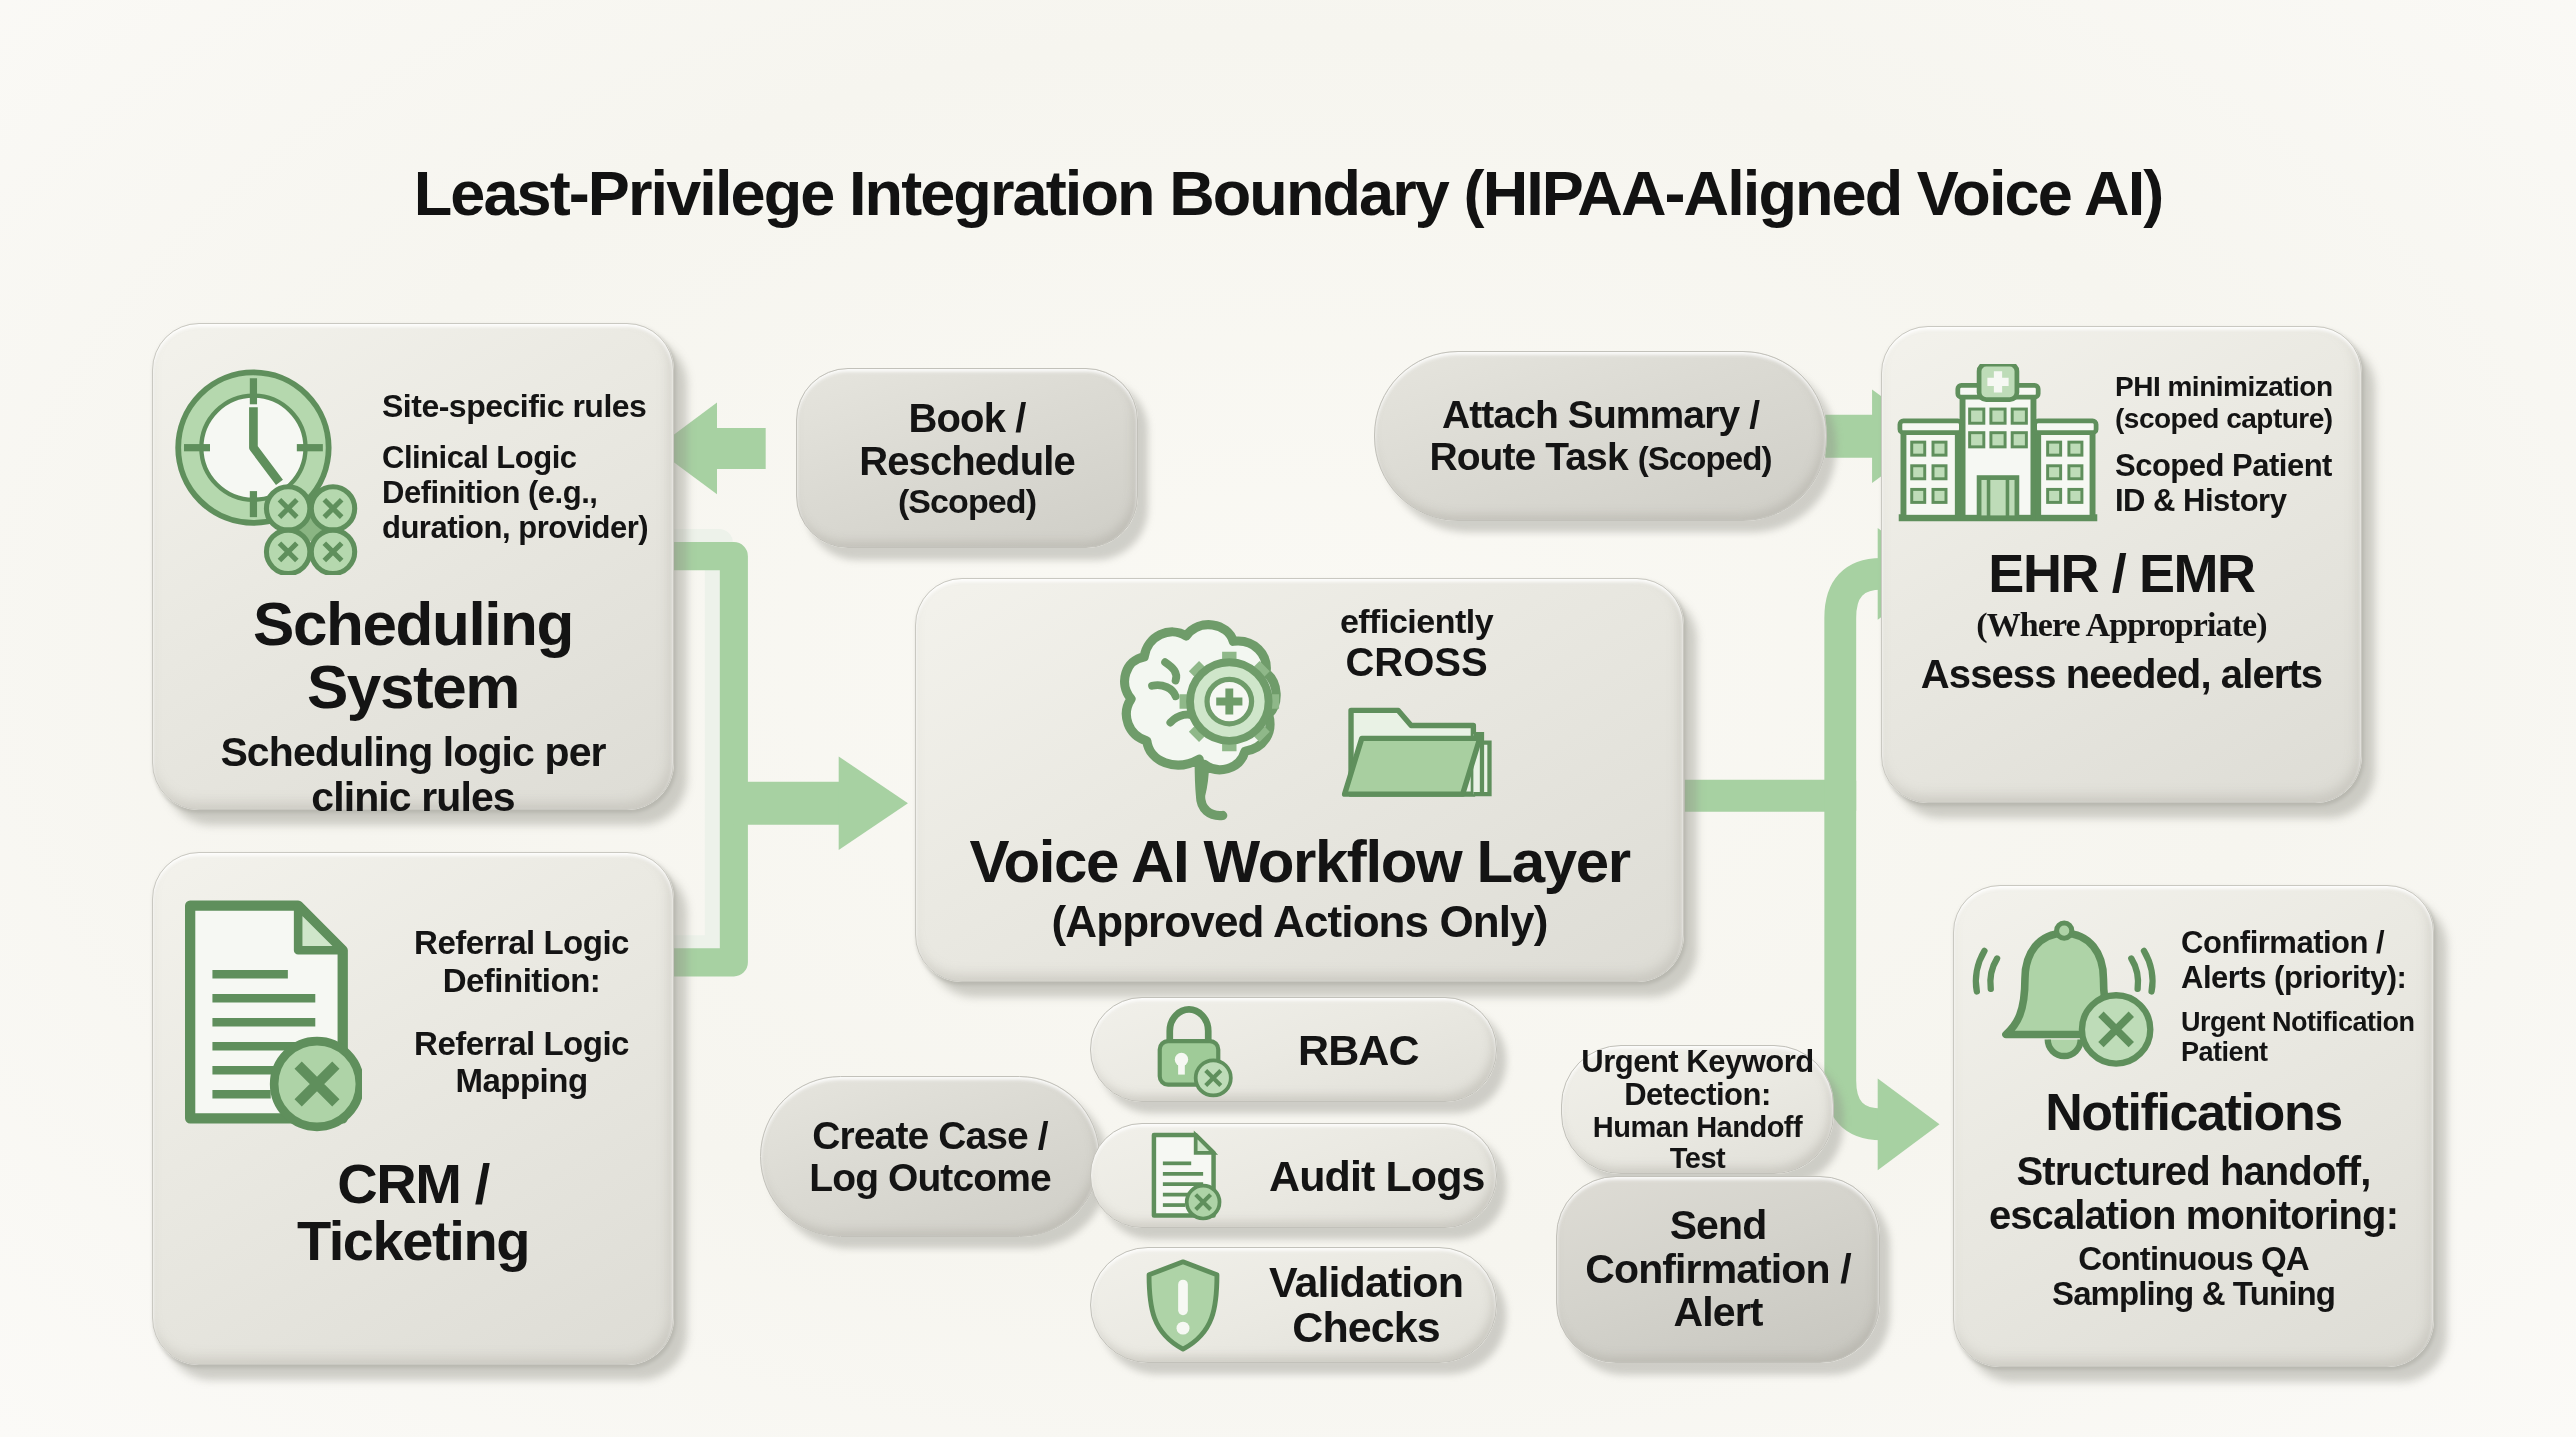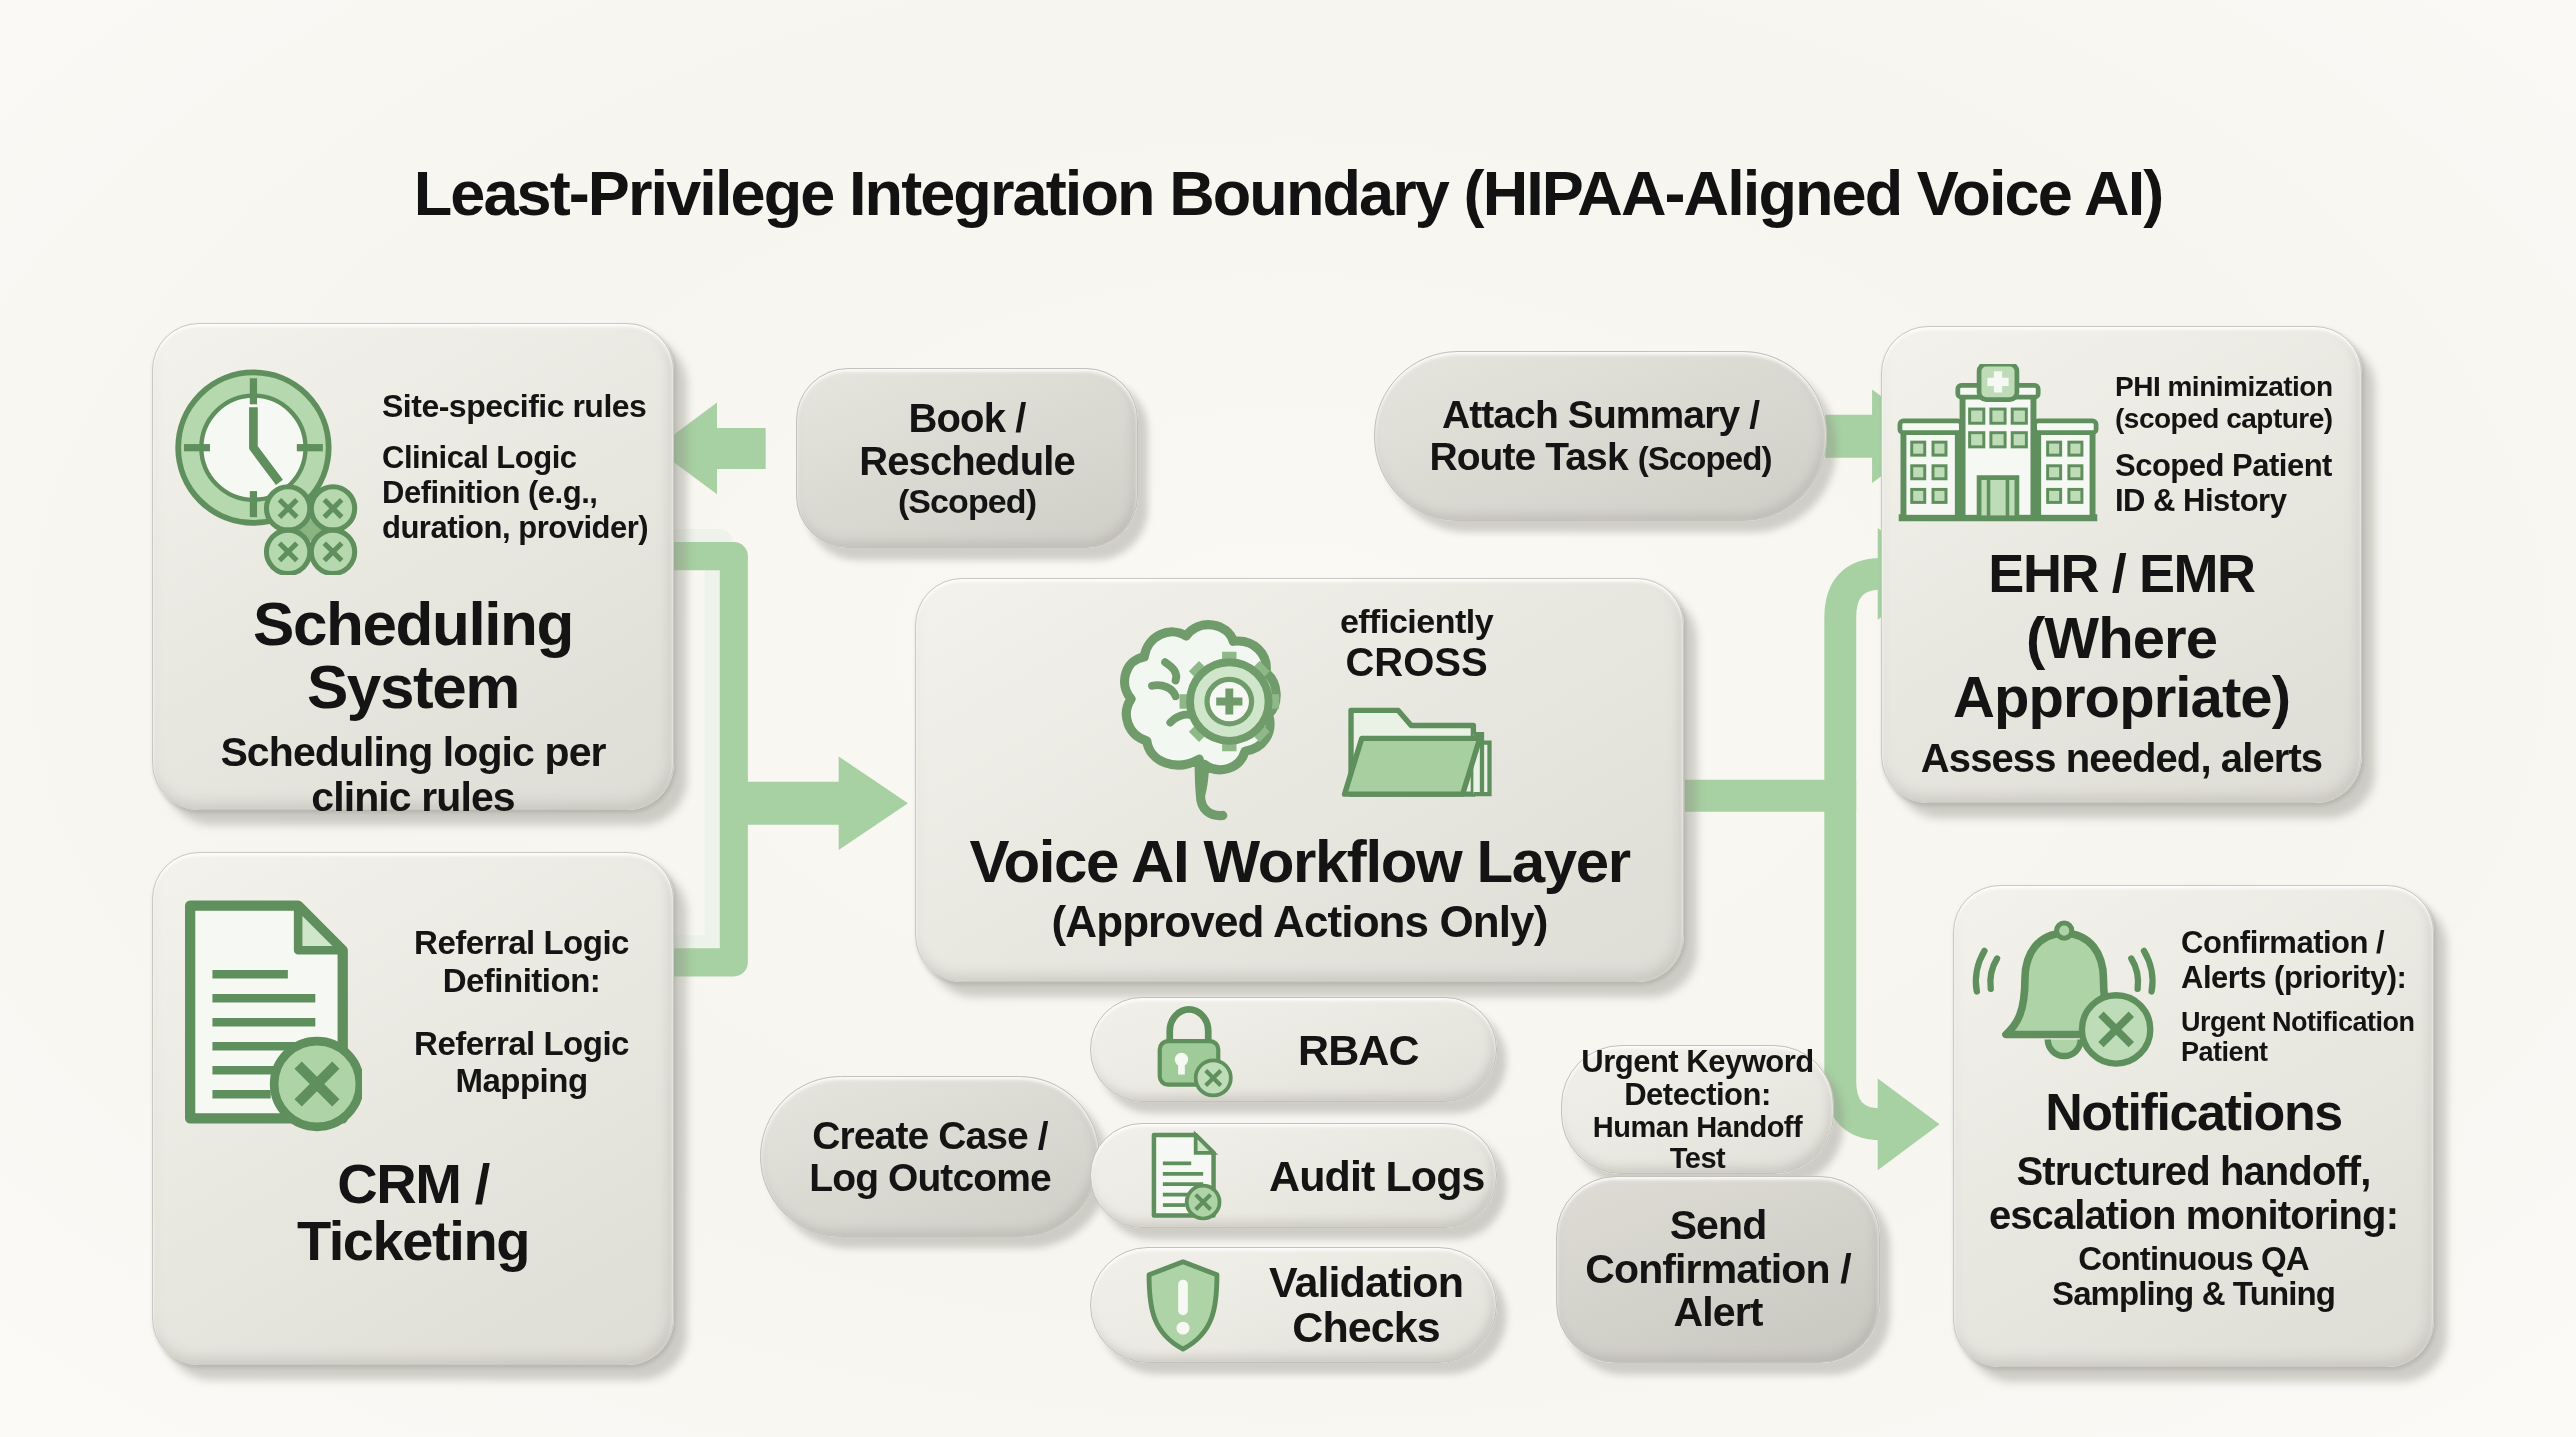--- a/index.html
+++ b/index.html
@@ -206,21 +206,21 @@
           <rect x="130" y="106" width="11" height="11"></rect>
             <rect x="148" y="106" width="11" height="11"></rect>
         </g>
       </svg>
       <div class="notes" style="width:234px; gap:13px;">
         <div class="note small" style="font-size:28px;">PHI minimization (scoped capture)</div>
         <div class="note small" style="font-size:31px;">Scoped Patient ID &amp; History</div>
       </div>
     </div>
     <div class="heading" style="font-size:54px; margin-top:20.6px;">EHR / EMR</div>
-    <div class="heading" style="font-size:58px; margin-top:7.5px; letter-spacing:-0.9px;">(Where Appropriate)</div>
+    <div class="heading" style="font-size:34px; margin-top:7.5px; letter-spacing:-0.9px;font-family:Liberation Serif, serif;">(Where Appropriate)</div>
     <div class="subtext" style="font-size:40px; margin-top:9.4px;">Assess needed, alerts</div>
   </div>
 
   <div class="node" style="left:1953px; top:885px; width:481px; height:482px; padding-top:32px;">
     <div class="icon-row" style="gap:11.2px;">
       <svg width="204" height="157" viewBox="0 0 160 124">
         <path d="M14 26 C8 36 6 48 8 58 M24 32 C19 40 18 48 19 56" fill="none" stroke="#5f8f5c" stroke-width="5" stroke-linecap="round"></path>
         <path d="M140 26 C146 36 148 48 146 58 M130 32 C135 40 136 48 135 56" fill="none" stroke="#5f8f5c" stroke-width="5" stroke-linecap="round"></path>
         <path d="M77 12 C57 12 46 28 46 48 C46 74 40 84 31 92 L123 92 C114 84 108 74 108 48 C108 28 97 12 77 12 Z" fill="#aed3a7" stroke="#5f8f5c" stroke-width="6" stroke-linejoin="round"></path>
         <circle cx="77" cy="10" r="6" fill="#aed3a7" stroke="#5f8f5c" stroke-width="4"></circle>

